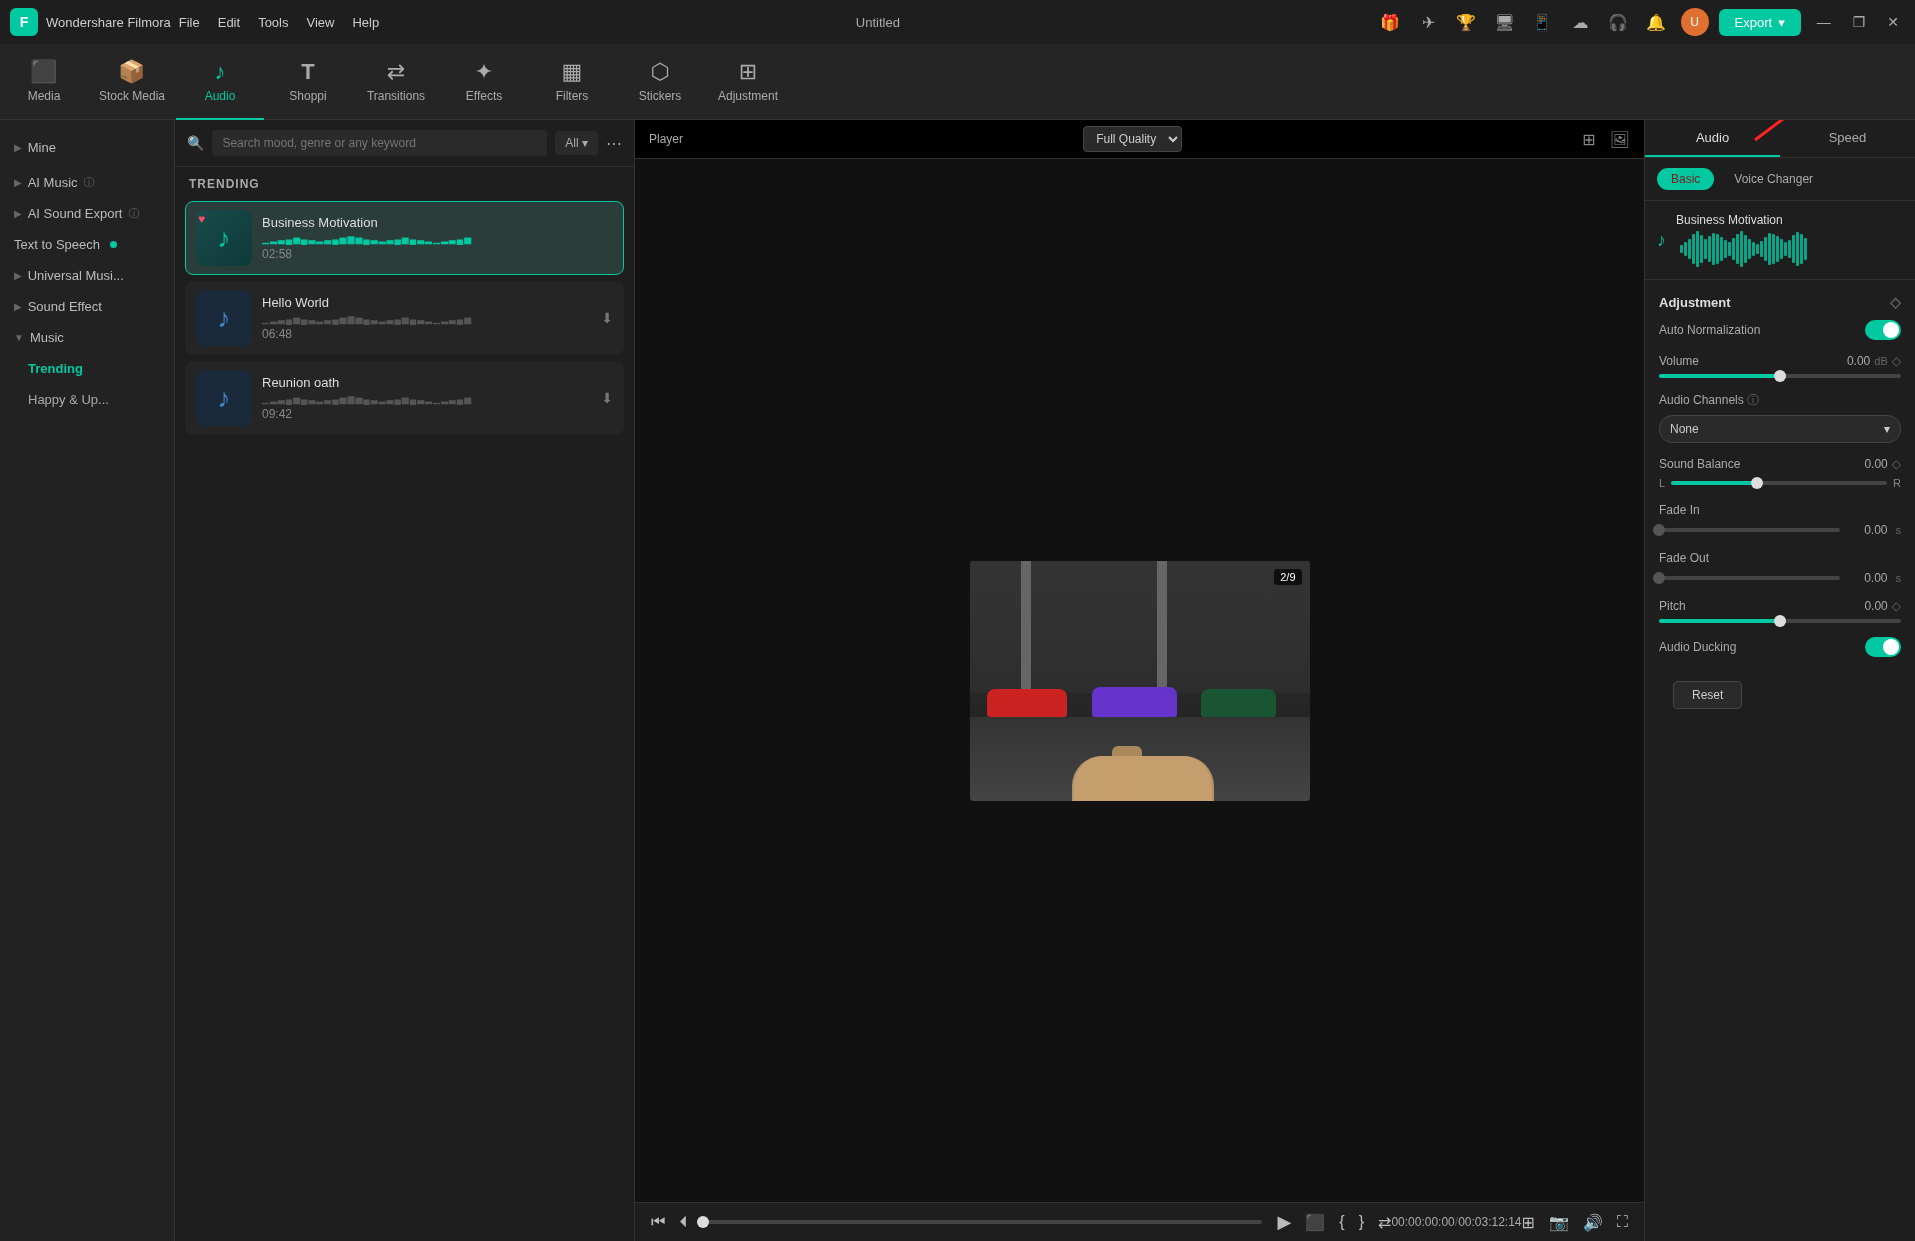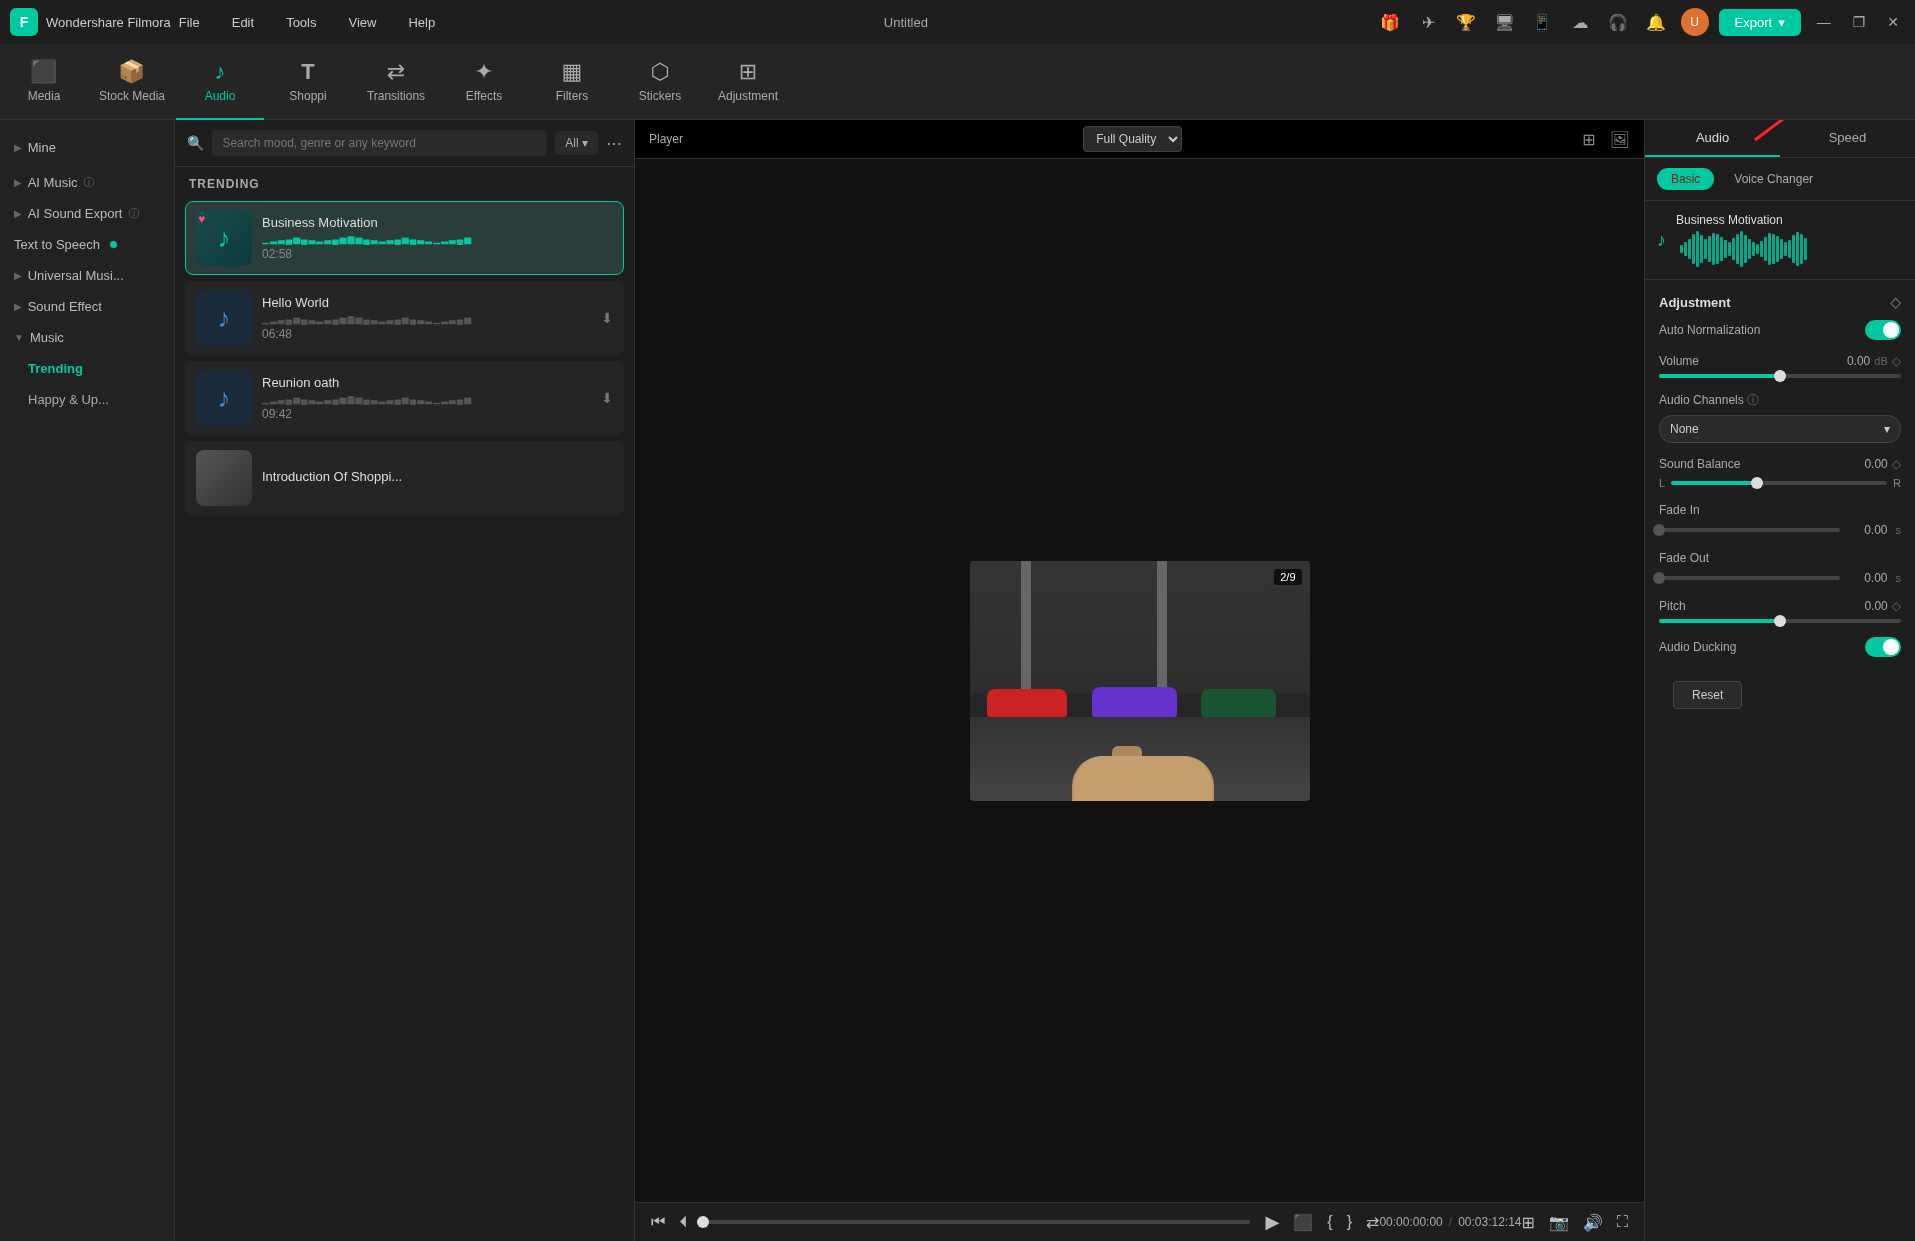--- a/index.html
+++ b/index.html
@@ -3,21 +3,21 @@
   <meta charset="utf-8">
   <style>
     * { margin: 0; padding: 0; box-sizing: border-box; }
     body { background: #1a1a1a; color: #ccc; font-family: 'Segoe UI', Arial, sans-serif; font-size: 13px; width: 1915px; height: 1241px; overflow: hidden; }
 
     
     #titlebar { display: flex; align-items: center; background: #1e1e1e; height: 44px; padding: 0 10px; justify-content: space-between; }
     #titlebar .left { display: flex; align-items: center; gap: 8px; }
     #titlebar .logo { width: 28px; height: 28px; background: #00c8a0; border-radius: 6px; display: flex; align-items: center; justify-content: center; color: white; font-weight: bold; font-size: 14px; }
     #titlebar .app-name { color: #ccc; font-size: 13px; }
-    #titlebar .menus { display: flex; gap: 32px; color: #ccc; font-size: 13px; }
+    #titlebar .menus { display: flex; gap: 18px; color: #ccc; font-size: 13px; }
     #titlebar .menus span { cursor: pointer; }
     #titlebar .center { color: #aaa; font-size: 13px; }
     #titlebar .right { display: flex; align-items: center; gap: 10px; }
     .icon-btn { width: 28px; height: 28px; display: flex; align-items: center; justify-content: center; color: #aaa; cursor: pointer; font-size: 16px; }
     .export-btn { background: #00c8a0; color: white; border: none; border-radius: 6px; padding: 6px 16px; font-size: 13px; cursor: pointer; display: flex; align-items: center; gap: 6px; }
     .win-btn { color: #aaa; font-size: 14px; cursor: pointer; padding: 2px 6px; }
 
     
     #toolbar { display: flex; background: #252525; height: 76px; border-bottom: 1px solid #333; align-items: center; gap: 0; }
     .tool-item { display: flex; flex-direction: column; align-items: center; justify-content: center; width: 88px; height: 76px; cursor: pointer; gap: 4px; color: #aaa; font-size: 12px; border-bottom: 2px solid transparent; }
@@ -65,21 +65,21 @@
     .quality-select { background: #2a2a2a; border: 1px solid #444; border-radius: 4px; color: #ccc; padding: 4px 8px; font-size: 12px; cursor: pointer; }
     .preview-icons { display: flex; gap: 14px; color: #888; font-size: 16px; }
     .preview-video { flex: 1; background: #111; display: flex; align-items: center; justify-content: center; position: relative; overflow: hidden; }
     .video-placeholder { width: 340px; height: 240px; background: #2a2a2a; border-radius: 4px; overflow: hidden; position: relative; }
     .video-counter { position: absolute; top: 8px; right: 8px; background: rgba(0,0,0,0.7); color: white; font-size: 11px; padding: 2px 6px; border-radius: 3px; }
     
     .car-scene { width: 100%; height: 100%; position: relative; background: #2a2a2a; overflow: hidden; }
     .preview-controls { display: flex; align-items: center; justify-content: space-between; padding: 8px 16px; border-top: 1px solid #333; background: #1e1e1e; }
     .playback-btns { display: flex; align-items: center; gap: 14px; color: #bbb; font-size: 16px; }
     .play-btn { font-size: 18px; cursor: pointer; }
-    .time-display { color: #aaa; font-size: 12px; display: flex; align-items: center; gap: 6px; }
+    .time-display { color: #aaa; font-size: 12px; display: flex; align-items: center; }
     .time-sep { color: #555; }
     .progress-bar-wrap { flex: 1; margin: 0 16px; position: relative; }
     .progress-bar { height: 4px; background: #444; border-radius: 2px; position: relative; }
     .progress-fill { height: 100%; width: 0%; background: #00c8a0; border-radius: 2px; }
     .progress-thumb { width: 12px; height: 12px; background: #ddd; border-radius: 50%; position: absolute; top: -4px; left: 0%; transform: translateX(-50%); }
 
     
     #right-panel { width: 270px; background: #1e1e1e; display: flex; flex-direction: column; overflow-y: auto; }
     .rp-tabs { display: flex; border-bottom: 1px solid #333; }
     .rp-tab { flex: 1; text-align: center; padding: 10px 0; font-size: 13px; color: #aaa; cursor: pointer; border-bottom: 2px solid transparent; }
@@ -281,28 +281,20 @@
         <div class="audio-info">
           <div class="audio-title">Reunion oath</div>
           <div class="audio-wave">
             ▁▂▃▄▅▄▃▂▃▄▅▆▅▄▃▂▃▄▅▄▃▂▁▂▃▄▅
           </div>
           <div class="audio-duration">09:42</div>
         </div>
         <span class="audio-dl">⬇</span>
       </div>
 
-      <div class="audio-item">
-        <div class="audio-thumb" style="background:#3a3a3a;">
-          <span style="width:56px;height:56px;background:linear-gradient(135deg,#555,#333);display:block;"></span>
-        </div>
-        <div class="audio-info">
-          <div class="audio-title">Introduction Of Shoppi...</div>
-        </div>
-      </div>
 
     </div>
   </div>
 
   <div id="preview-area">
     <div class="preview-header">
       <span class="preview-label">Player</span>
       <select class="quality-select">
         <option>Full Quality</option>
         <option>1/2 Quality</option>

